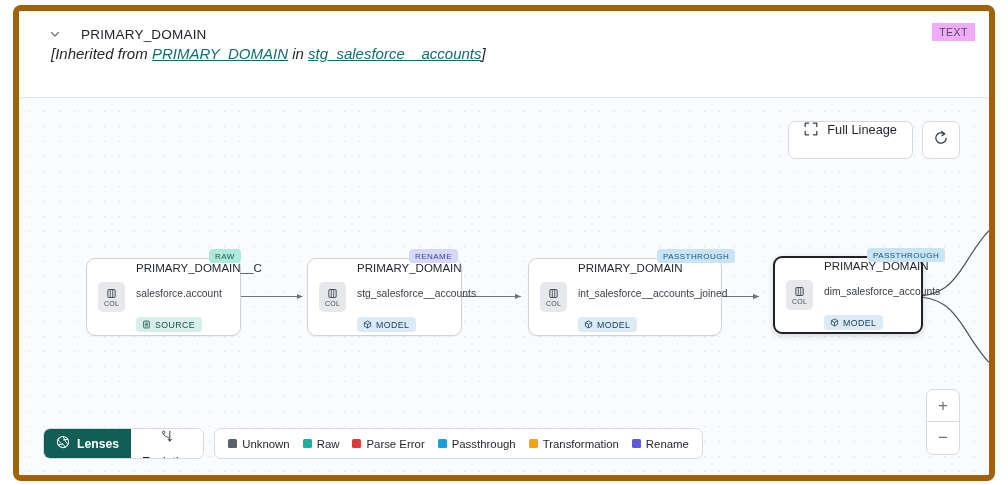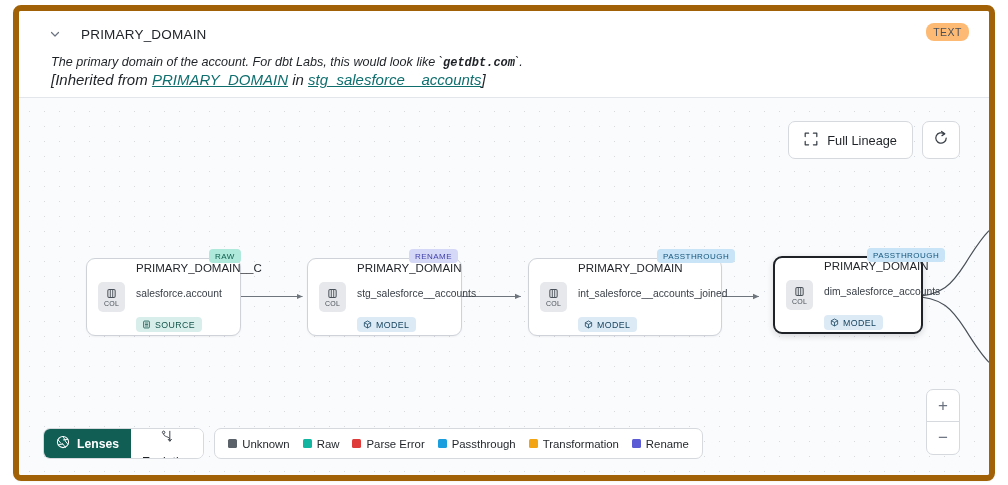--- a/index.html
+++ b/index.html
@@ -45,27 +45,27 @@
     color: #6b7280;
     cursor: pointer;
   }
   .hdr-title {
     font-size: 13.5px;
     color: #1f2328;
     letter-spacing: .2px;
   }
   .text-badge {
     position: absolute;
-    right: 20px; top: 12px;
-    background: #fdba74;
+    right: 14px; top: 12px;
+    background: #f0abfc;
     color: #4a5159;
     font-size: 10.5px;
     letter-spacing: .5px;
     padding: 3px 7px 3px 7px;
-    border-radius: 8px;
+    border-radius: 0;
   }
   .hdr-desc {
     margin-top: 9px;
     margin-left: 16px;
     font-size: 12.6px;
     font-style: italic;
     color: #1f2328;
     line-height: 1.35;
   }
   .hdr-desc .code {
@@ -99,21 +99,21 @@
     overflow: hidden;
   }
 
   
   .ctl-wrap {
     position: absolute;
     right: 29px; top: 23px;
     display: flex; gap: 9px;
   }
   .btn-full {
-    display: flex; align-items: center; gap: 9px;
+    display: flex; gap: 9px;
     height: 38px;
     padding: 0 15px;
     background: #ffffff;
     border: 1px solid #d6d9de;
     border-radius: 7px;
     font-size: 12.8px;
     color: #1f2328;
     cursor: pointer;
   }
   .btn-refresh {
@@ -285,23 +285,20 @@
         <span class="chev">
           <svg width="12" height="12" viewBox="0 0 12 12" fill="none">
             <path d="M2.5 4.5L6 8L9.5 4.5" stroke="#6b7280" stroke-width="1.2" stroke-linecap="round" stroke-linejoin="round"></path>
           </svg>
         </span>
         <span class="hdr-title">PRIMARY_DOMAIN</span>
       </div>
 
       <div class="text-badge">TEXT</div>
 
-      <div class="hdr-desc">
-        <span>The primary domain of the account. For dbt Labs, this would look like `</span><span class="code">getdbt.com</span><span>`.</span>
-      </div>
 
       <div class="hdr-inherit">
         <span>[Inherited from </span><a href="#">PRIMARY_DOMAIN</a><span> in </span><a href="#">stg_salesforce__accounts</a><span>]</span>
       </div>
     </div>
 
     <div class="canvas">
 
       <svg class="graph-svg" viewBox="0 0 982 389" preserveAspectRatio="none">
         <defs>

